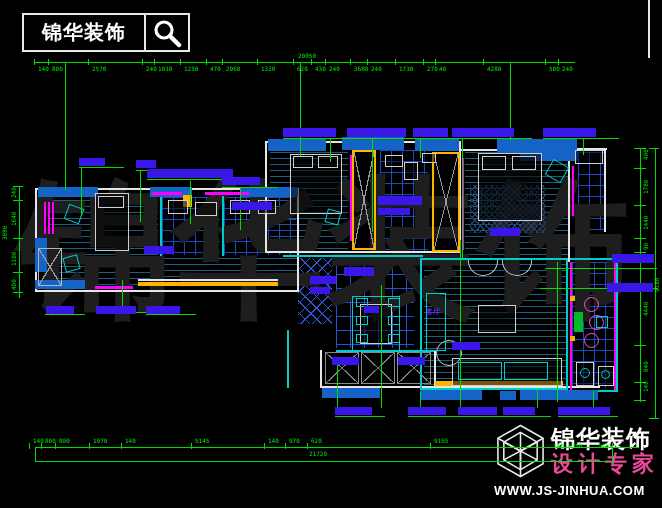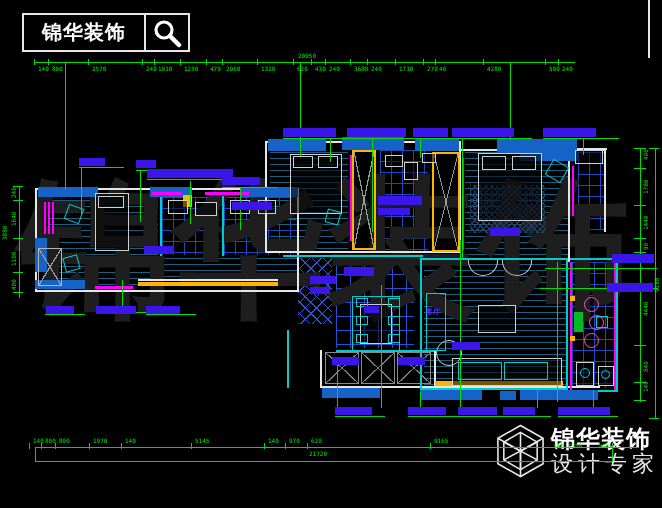--- a/index.html
+++ b/index.html
@@ -47,21 +47,21 @@
   #tagline{color:#f2f2f2;font-size:14px;font-weight:bold;letter-spacing:1.5px;}
   #logobox{margin-top:5px;width:164px;height:35px;border:2px solid #e8e8e8;display:flex;align-items:center;background:rgba(0,0,0,.4);}
   #brand{flex:1;text-align:center;color:#fff;font-size:20px;font-weight:bold;letter-spacing:1px;}
   #logobox .div{width:2px;height:35px;background:#e8e8e8;}
   #mag{width:42px;display:flex;align-items:center;justify-content:center;}
   
   #ftr{position:absolute;left:494px;top:422px;width:165px;z-index:5;}
   #ftr .row{display:flex;align-items:center;}
   #cube{margin-right:4px;}
   #fbrand{color:#fff;font-size:24px;font-weight:bold;line-height:26px;letter-spacing:1px;white-space:nowrap;}
-  #fsub{color:#e5e5e5;font-size:22px;font-weight:normal;line-height:24px;letter-spacing:5px;white-space:nowrap;}
+  #fsub{color:#ec4899;font-size:22px;font-weight:bold;line-height:24px;letter-spacing:5px;white-space:nowrap;}
   #furl{color:#fff;font-size:13px;font-weight:bold;letter-spacing:.5px;margin-top:3px;white-space:nowrap;}
 </style>
 </head>
 <body>
 
 <div id="stage">
 
   <div id="watermark">锦华装饰</div>
 
   <div id="hdr">
@@ -386,15 +386,16 @@
           <line x1="10" y1="20" x2="44" y2="38"></line>
           <line x1="44" y1="20" x2="10" y2="38"></line>
           <line x1="27" y1="10" x2="27" y2="48"></line>
         </g>
       </svg>
       <div>
         <div id="fbrand">锦华装饰</div>
         <div id="fsub">设计专家</div>
       </div>
     </div>
+    <div id="furl">WWW.JS-JINHUA.COM</div>
   </div>
 
 </div>
 
 </body></html>

